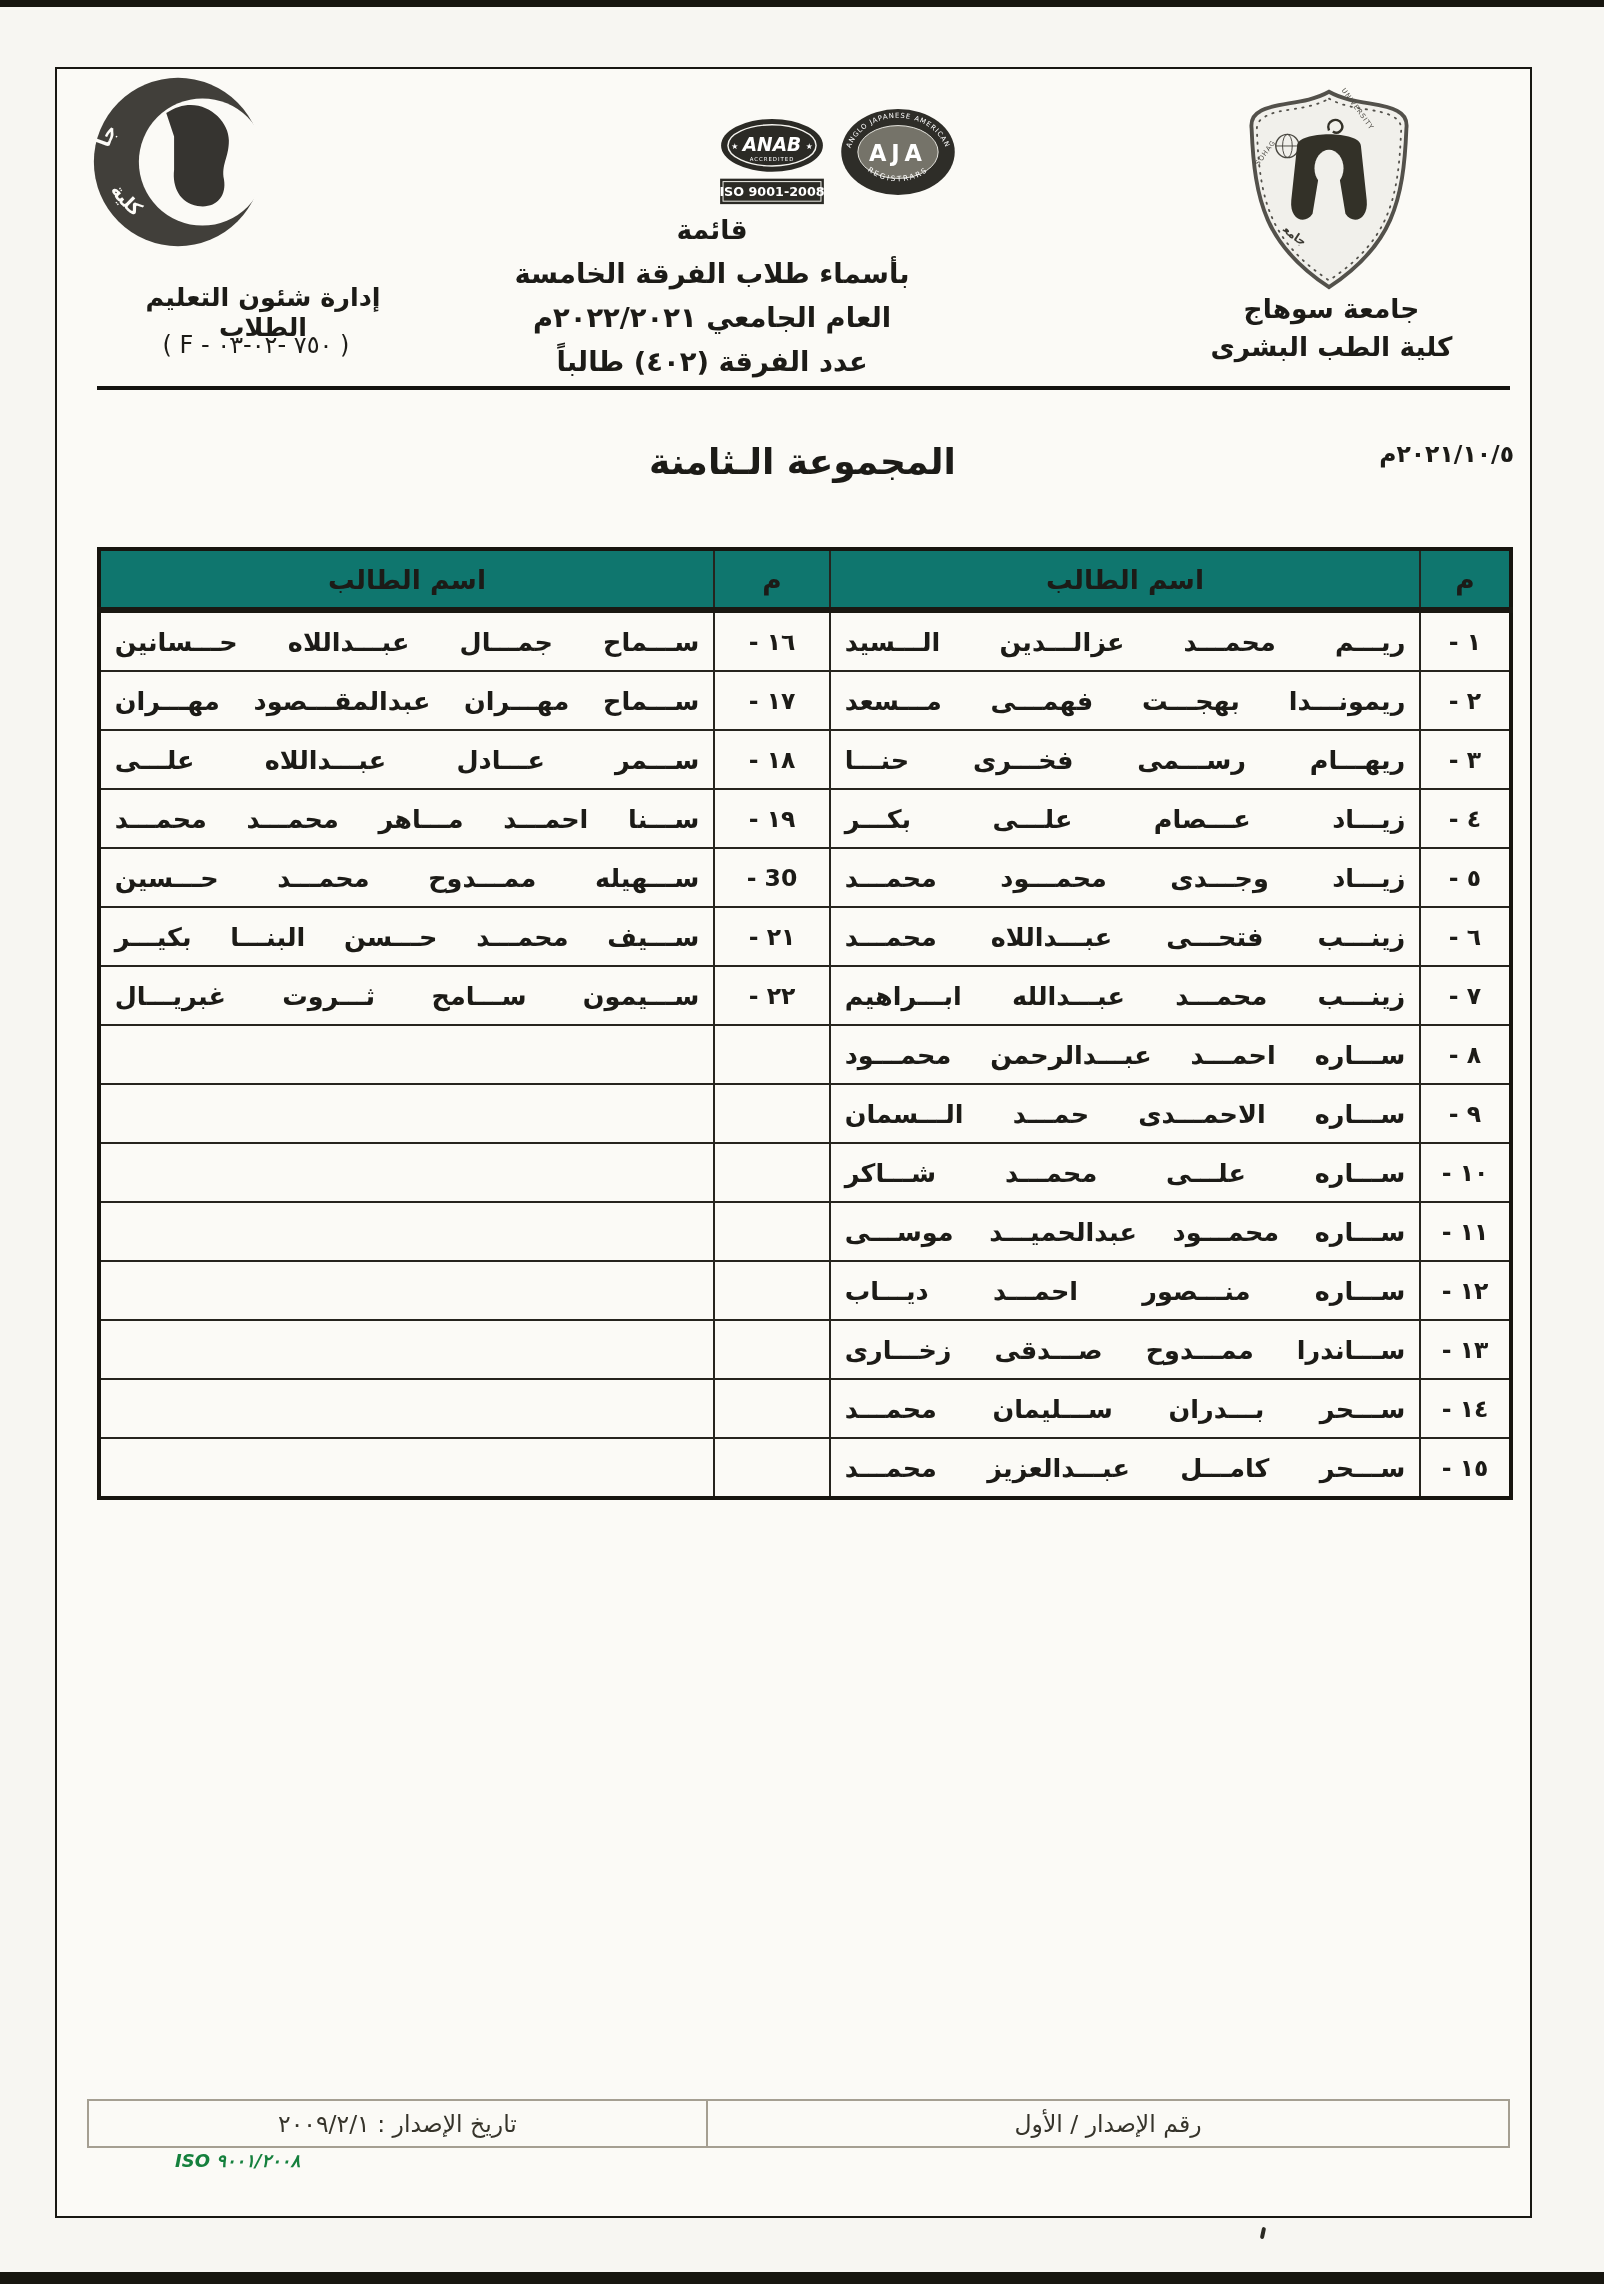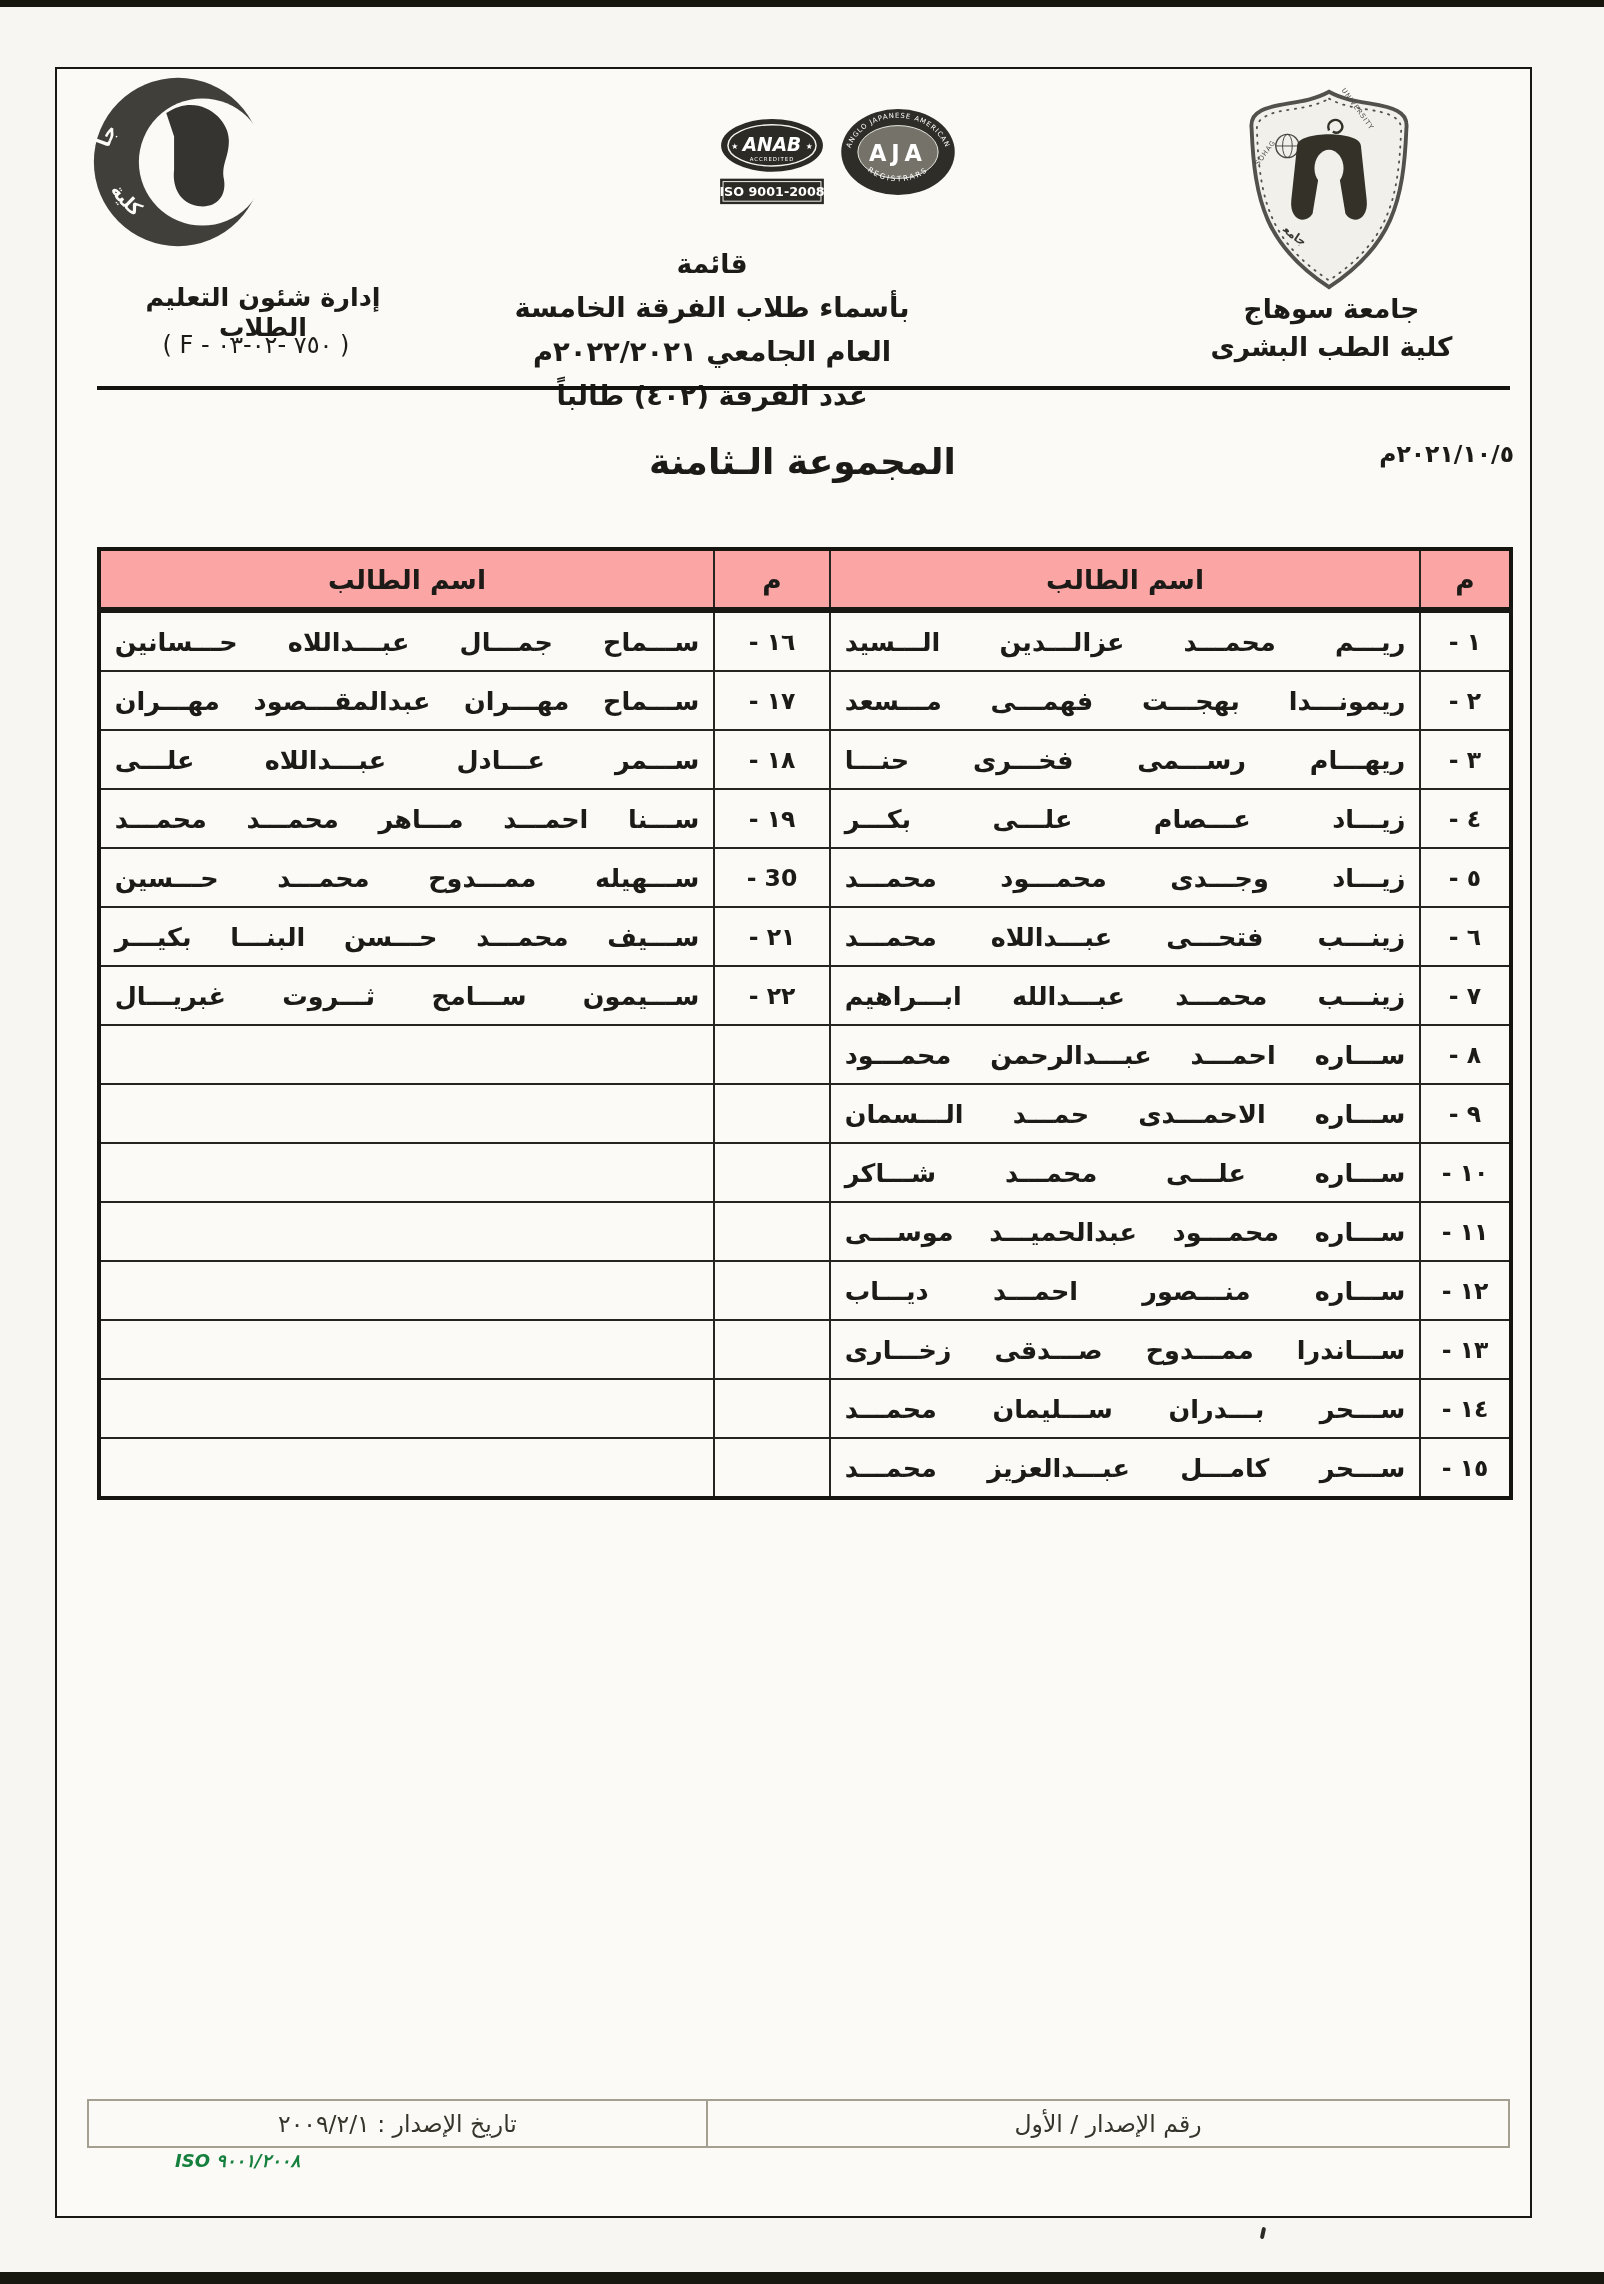--- a/index.html
+++ b/index.html
@@ -6,31 +6,31 @@
   body{background:#e8e7e3;font-family:"DejaVu Sans",sans-serif;}
   .page{position:relative;width:1605px;height:2285px;background:#f7f6f2;color:#1c1b17;overflow:hidden;}
   .scan-edge{position:absolute;left:0;width:100%;background:#17160f;}
   .scan-edge.top{top:0;height:6.9px;}
   .scan-edge.bottom{bottom:0;height:12.7px;}
   .frame{position:absolute;left:56px;top:67px;width:1473px;height:2147px;border:2.9px solid #181712;background:#fbfaf6;}
   .abs{position:absolute;}
   
   .dept-line{left:100px;top:282px;width:328px;text-align:center;font-size:25.5px;font-weight:bold;}
   .form-code{left:93px;top:331px;width:328px;text-align:center;font-size:24px;font-weight:normal;direction:ltr;}
-  .center-lines{left:446px;top:208px;width:534px;text-align:center;font-weight:bold;margin-top:34px;}
+  .center-lines{left:446px;top:208px;width:534px;text-align:center;font-weight:bold;}
   .center-lines div{line-height:44px;font-size:27.4px;}
   .center-lines .l1{font-size:26.5px;}
   .right-captions{left:1210px;top:290px;width:245px;text-align:center;font-weight:bold;font-size:26.5px;line-height:38px;}
   .header-rule{left:98px;top:386px;width:1413px;height:3.9px;background:#141310;}
   .date-line{right:90px;top:392px;font-size:23.5px;font-weight:bold;margin-top:48px;}
   .group-title{left:98px;top:441px;width:1411px;text-align:center;font-size:36px;font-weight:bold;}
   
   table.roster{position:absolute;left:98px;top:547px;width:1411px;border-collapse:collapse;table-layout:fixed;direction:rtl;border:4.9px solid #17150f;}
   table.roster th,table.roster td{border:2px solid #26241e;overflow:hidden;white-space:nowrap;}
-  table.roster thead th{background:#fca5a5;height:54px;font-size:26.5px;font-weight:bold;border-bottom:6.9px solid #1a1812;text-align:center;}
+  table.roster thead th{background:#0f766e;height:54px;font-size:26.5px;font-weight:bold;border-bottom:6.9px solid #1a1812;text-align:center;}
   table.roster td{height:55px;}
   td.c-num{text-align:center;font-size:23.5px;font-weight:bold;margin-left:34px;}
   td.c-name{font-size:25.5px;font-weight:bold;padding:0 13.7px;text-align:right;text-align-last:justify;}
   
   table.issue{position:absolute;left:88px;top:2099px;width:1421px;height:49px;border-collapse:collapse;table-layout:fixed;direction:rtl;border:2px solid #a59f92;}
   table.issue td{border:2px solid #a59f92;text-align:center;font-size:23.5px;font-weight:normal;color:#36342b;}
   .iso-line{left:176px;top:2150px;font-size:18px;font-weight:bold;font-style:italic;direction:ltr;color:#15803d;}
   .artifact{left:1262px;top:2227px;width:3.9px;height:11.8px;background:#2b2a23;border-radius:2px;transform:rotate(12deg);}
   svg text{font-family:"DejaVu Sans",sans-serif;}
 </style>

